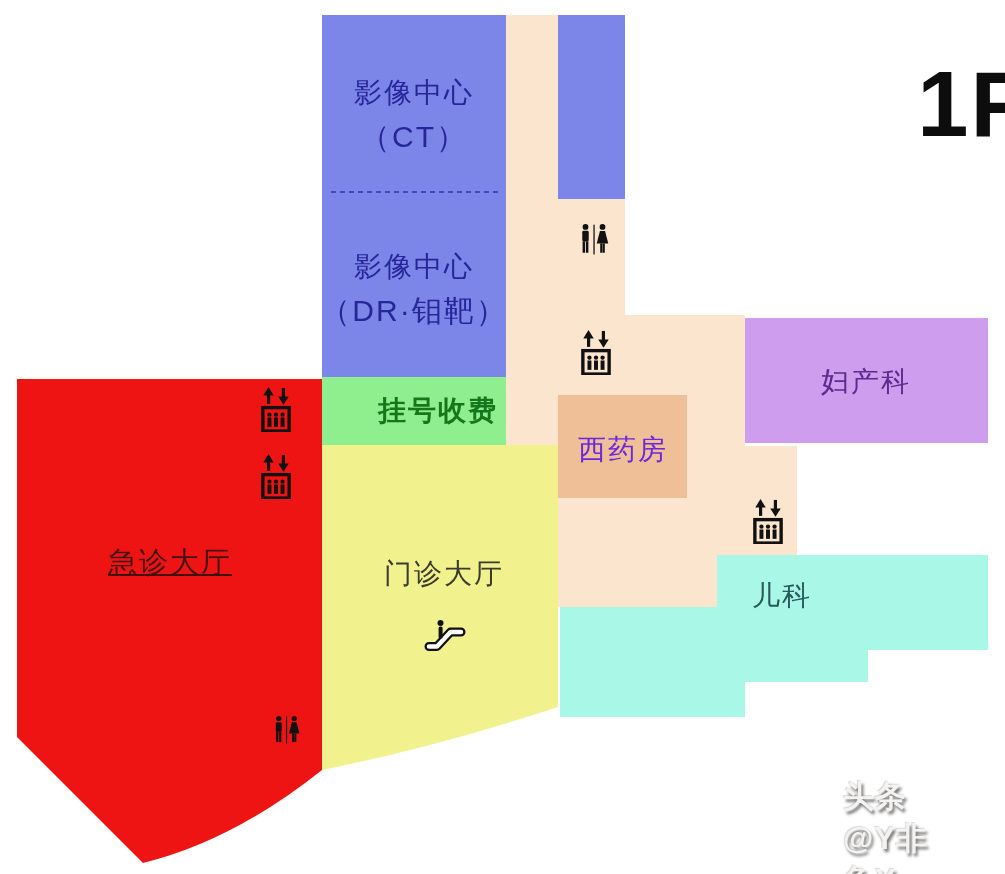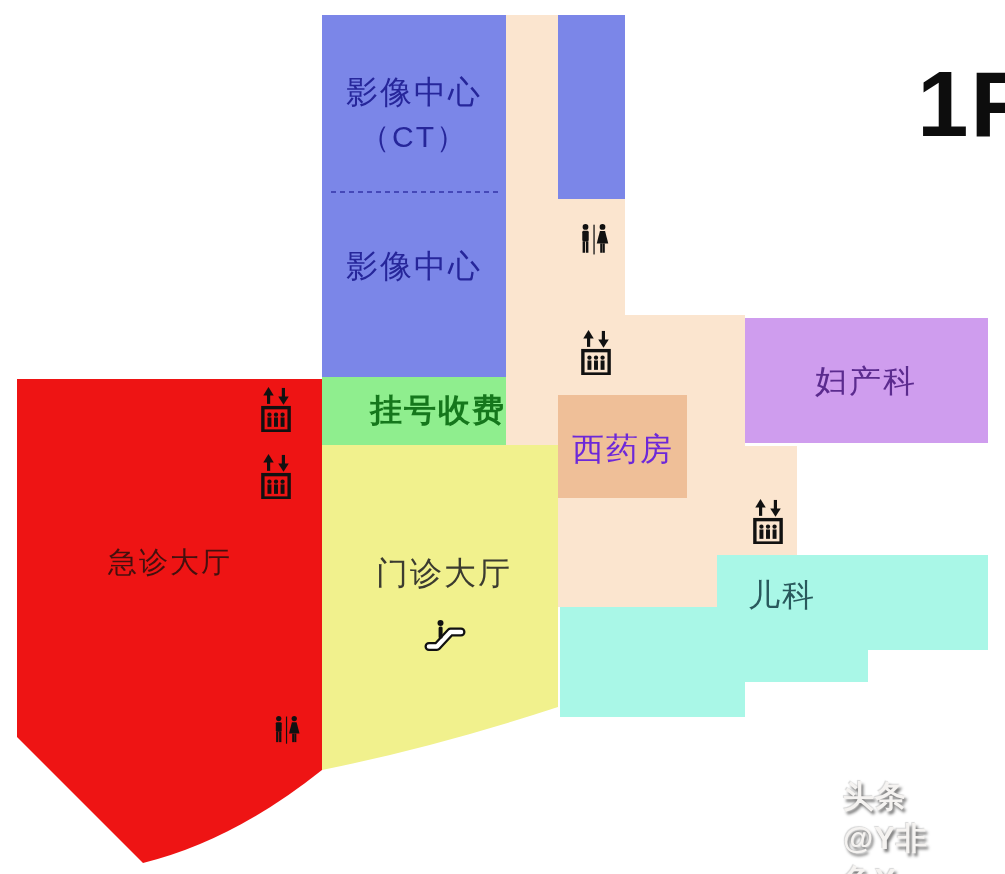--- a/index.html
+++ b/index.html
@@ -9,21 +9,21 @@
     height: 874px;
     background: #ffffff;
     overflow: hidden;
     font-family: "Liberation Sans", sans-serif;
   }
   .plan-svg { position:absolute; left:0; top:0; }
   .label {
     position: absolute;
     transform: translate(-50%, -50%);
     white-space: nowrap;
-    font-size: 32px;
+    font-size: 28px;
     letter-spacing: 2px;
     color: #333;
   }
   .label.small-caps { font-size: 30px; }
   .floor-label {
     position: absolute;
     transform: translate(-50%, -50%);
     font-size: 92px;
     font-weight: bold;
     color: #0d0d0d;
@@ -121,24 +121,25 @@
     <use href="#sym-restroom" x="577" y="222" width="34" height="36" class="icon"></use>
     <use href="#sym-restroom" x="271" y="714" width="31" height="33" class="icon"></use>
 
     <use href="#sym-escalator" x="424" y="618" width="42" height="35" class="icon"></use>
   </svg>
 
   <div class="label" style="left: 414px; top: 93px; color: rgb(38, 38, 154);">影像中心</div>
   <div class="label small-caps" style="left: 414px; top: 137px; color: rgb(38, 38, 154);">（CT）</div>
 
   <div class="label" style="left: 414px; top: 267px; color: rgb(38, 38, 154);">影像中心</div>
+  <div class="label small-caps" style="left: 414px; top: 311px; color: rgb(38, 38, 154);">（DR·钼靶）</div>
 
   <div class="label" style="left: 438px; top: 411px; color: rgb(21, 119, 28); font-weight: bold;">挂号收费</div>
 
-  <div class="label" style="left: 170px; top: 563px; font-size: 29px; color: rgb(68, 16, 14);">急诊大厅</div>
+  <div class="label" style="left: 170px; top: 563px; font-size: 29px; color: rgb(68, 16, 14); text-decoration: underline;">急诊大厅</div>
 
   <div class="label" style="left: 444px; top: 574px; color: rgb(59, 59, 48);">门诊大厅</div>
 
   <div class="label" style="left: 623px; top: 450px; color: #6d28d9;">西药房</div>
 
   <div class="label" style="left: 866px; top: 382px; color: rgb(91, 43, 142);">妇产科</div>
 
   <div class="label" style="left: 782px; top: 596px; color: rgb(41, 89, 92);">儿科</div>
 
   <div class="floor-label" style="left:938px; top:104px;">1F</div>

